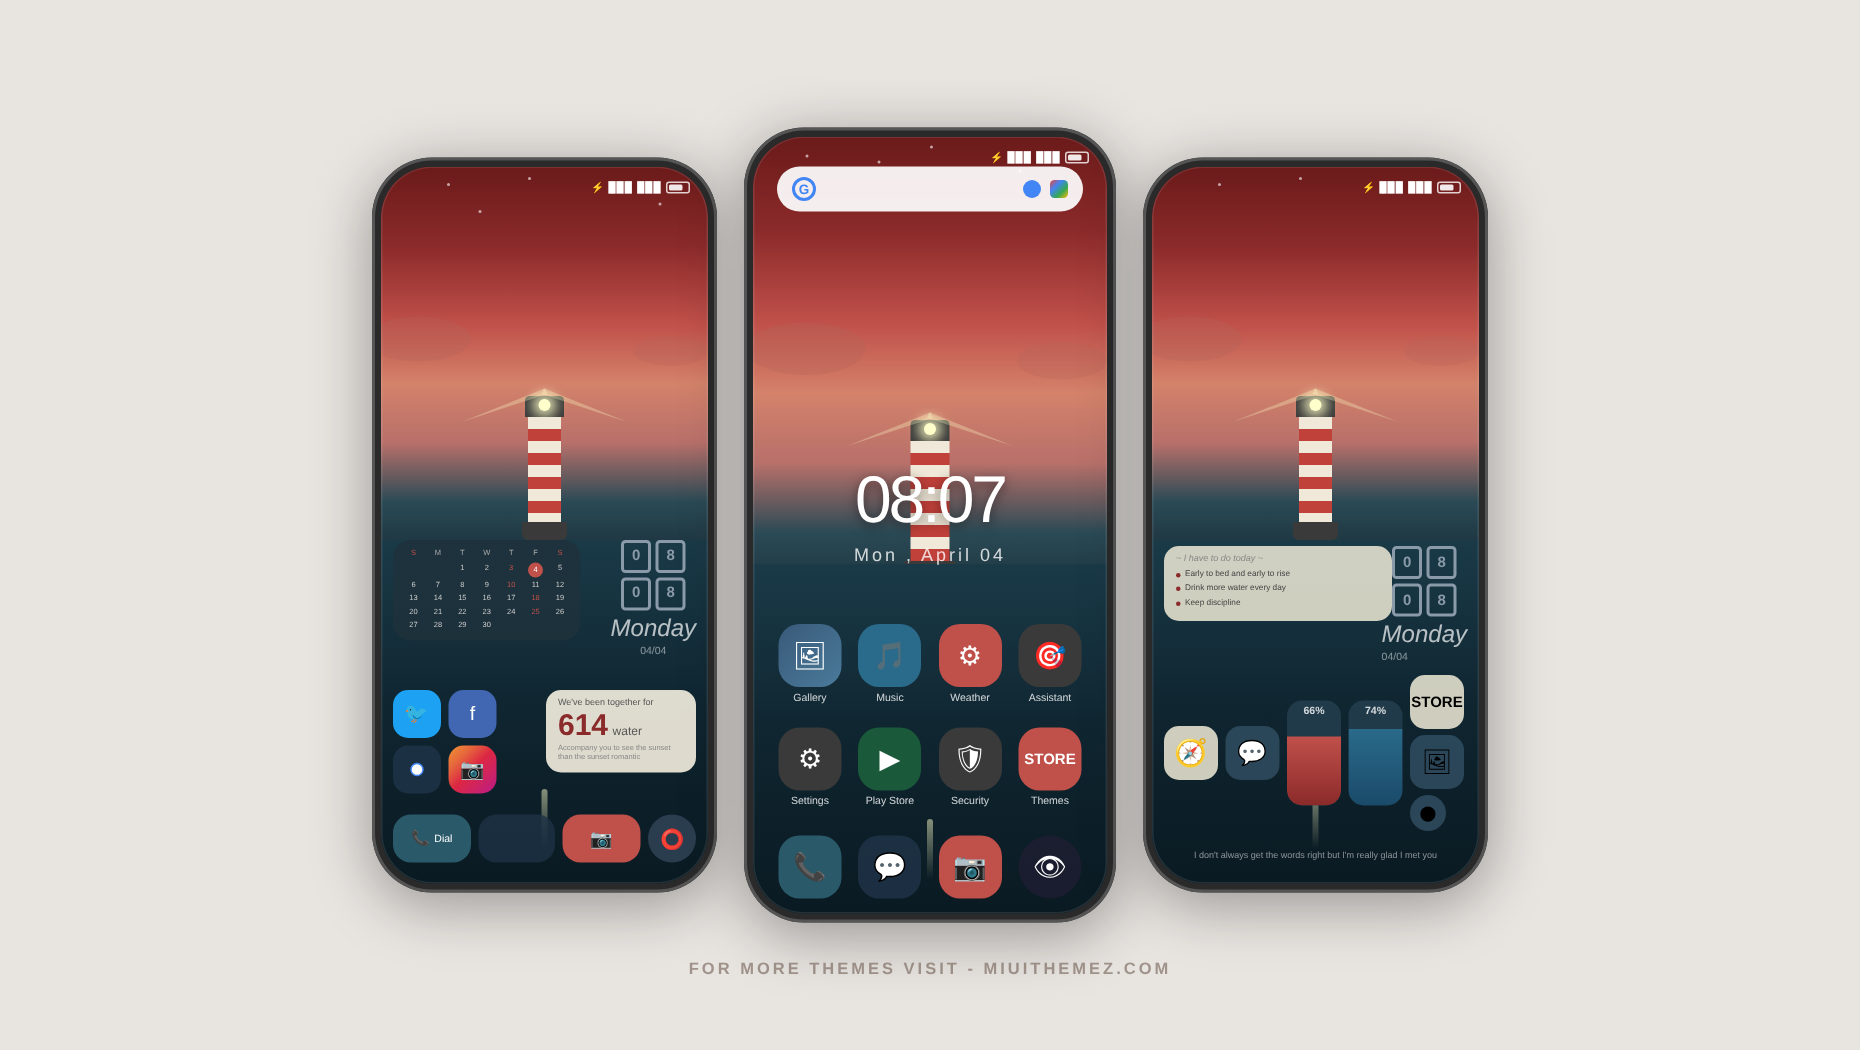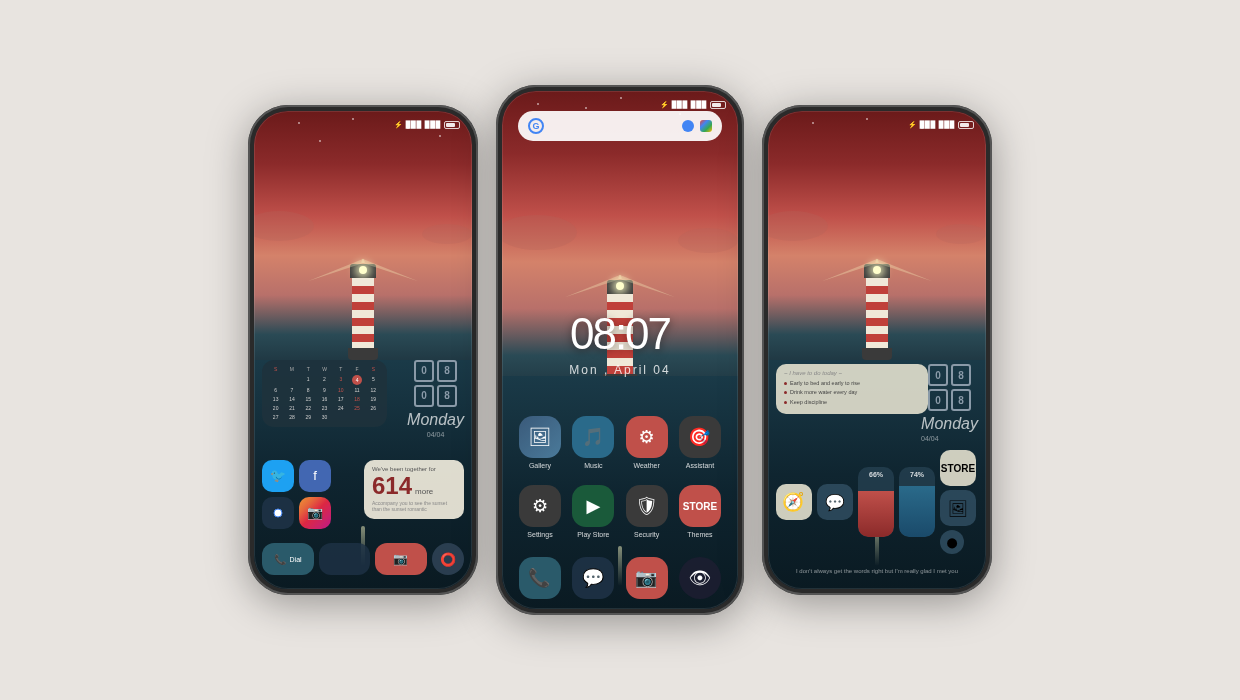--- a/index.html
+++ b/index.html
@@ -324,21 +324,21 @@
       border-radius: 10px;
       padding: 6px 8px;
       z-index: 20;
     }
     .days-title {
       font-size: 6px;
       color: #555;
       line-height: 1.3;
     }
     .days-number {
-      font-size: 24px;
+      font-size: 20px;
       font-weight: bold;
       color: #8b2a2a;
       line-height: 1;
     }
     .days-suffix {
       font-size: 8px;
       color: #555;
     }
     .days-subtitle {
       font-size: 5px;
@@ -769,21 +769,21 @@
             <circle cx="9" cy="9" r="4" fill="none" stroke="#4285f4" stroke-width="1"></circle>
           </svg>
         </div>
         <div class="app-icon-small bg-instagram">📷</div>
       </div>
 
       <div class="days-widget">
         <div class="days-title">We've been together for</div>
         <div style="display:flex;align-items:baseline;gap:3px">
           <div class="days-number">614</div>
-          <div class="days-suffix">more</div>
+          <div class="days-suffix">water</div>
         </div>
         <div class="days-subtitle">Accompany you to see the sunset than the sunset romantic</div>
       </div>
 
       <div class="bottom-icons-row">
         <div class="icon-wide bg-teal" style="font-size:10px;gap:3px">📞<span style="font-size:7px;color:white">Dial</span></div>
         <div class="icon-wide" style="background:rgba(30,50,70,0.8);"></div>
         <div class="icon-wide bg-red-round">📷</div>
         <div class="app-icon-small" style="background:rgba(50,70,90,0.8);border-radius:50%;width:32px;height:32px;">⭕</div>
       </div>
@@ -987,13 +987,14 @@
           <div class="store-icon-widget" style="font-size:10px;font-weight:bold;">STORE</div>
           <div class="gallery-icon-widget">🖼</div>
           <div class="small-circle">⬤</div>
         </div>
       </div>
 
       <div class="quote-row">I don't always get the words right but I'm really glad I met you</div>
     </div>
   </div>
 
+  <div class="watermark">FOR MORE THEMES VISIT - MIUITHEMEZ.COM</div>
 </div>
 
 </body></html>

